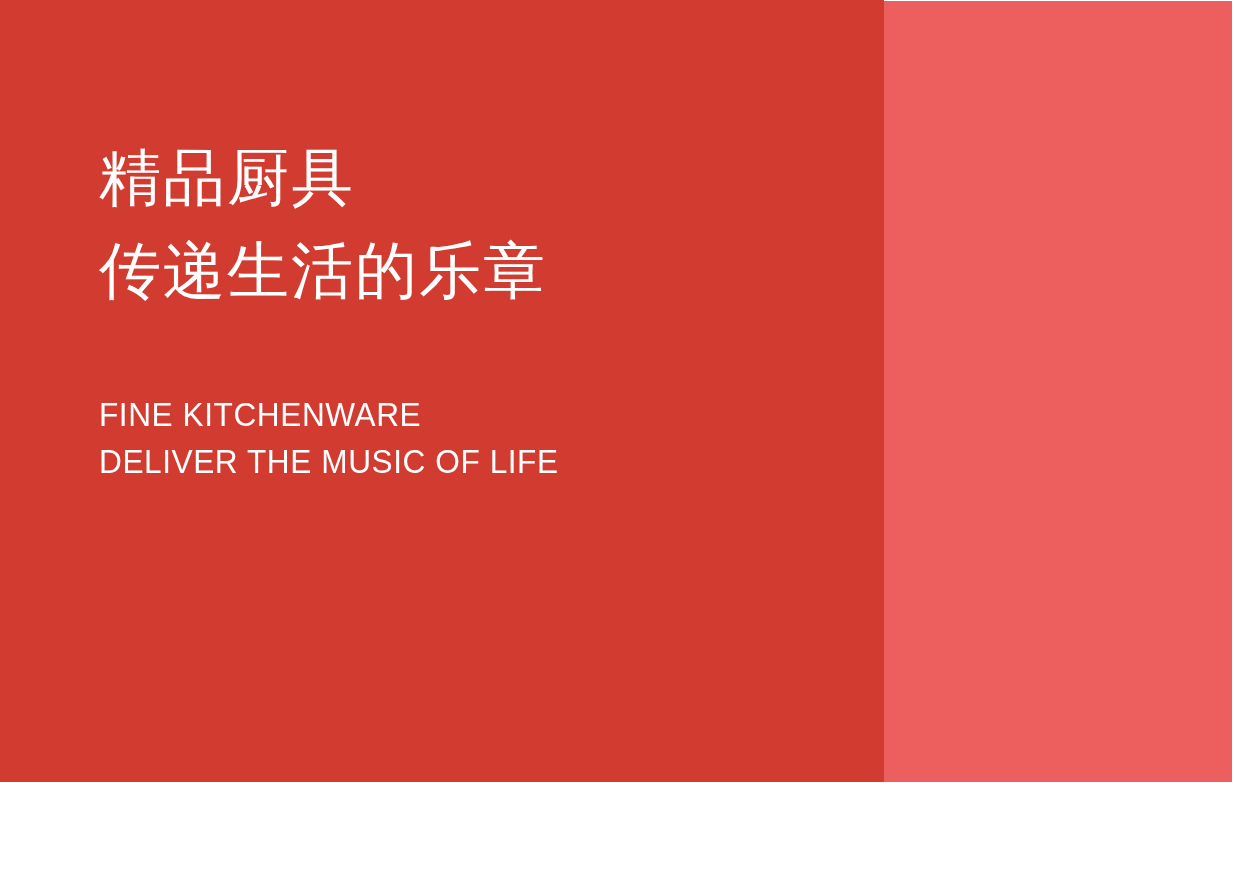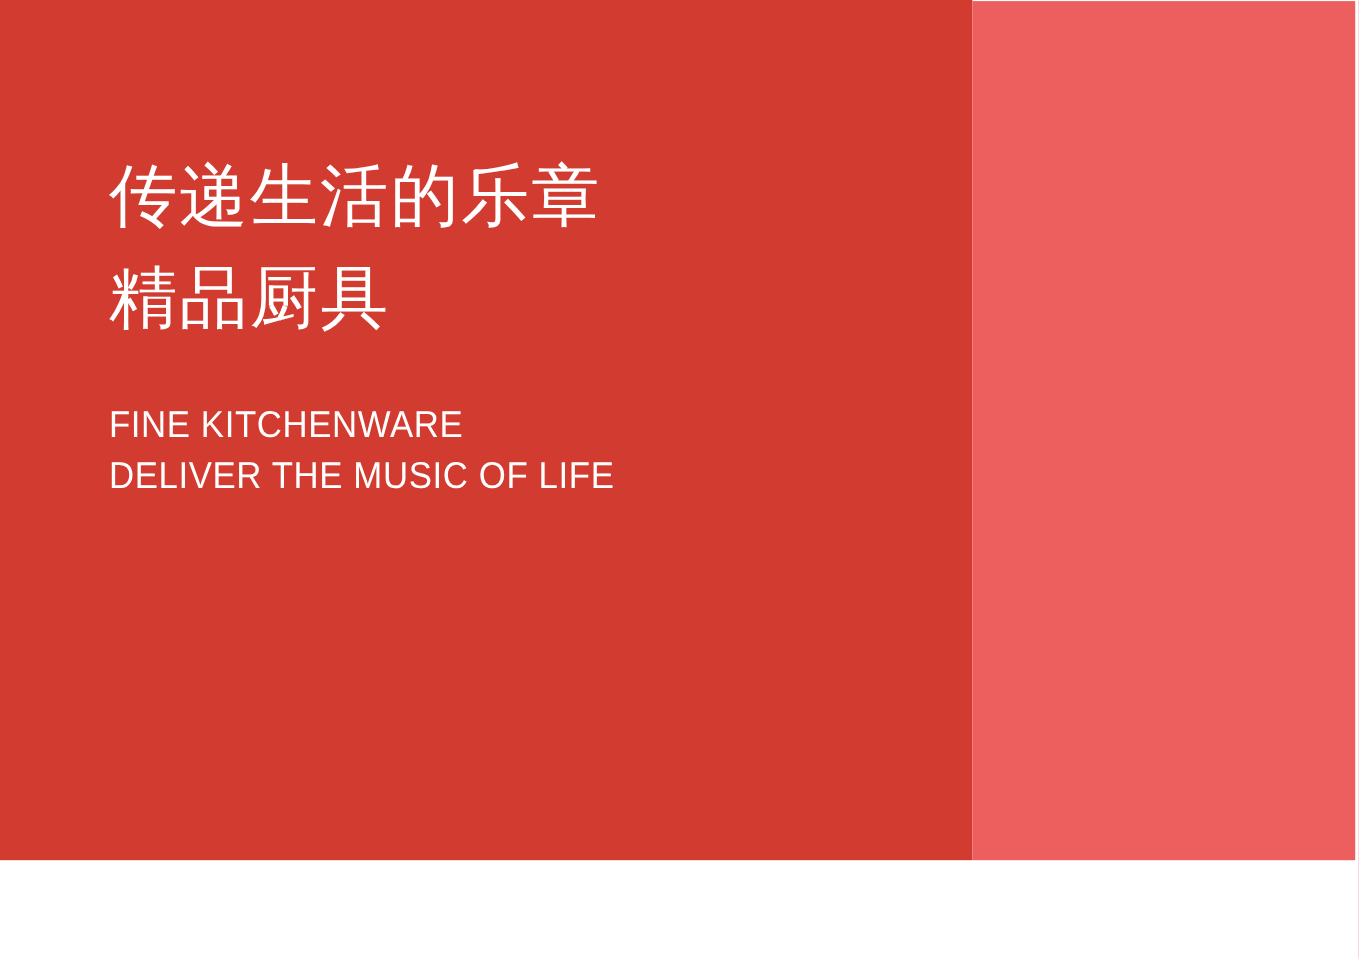--- a/index.html
+++ b/index.html
@@ -59,21 +59,21 @@
     line-height: 93px;
     letter-spacing: 2px;
     white-space: nowrap;
     margin: 0;
     -webkit-font-smoothing: antialiased;
   }
   .headline-line-1 { }
   .headline-line-2 { }
 
   .subhead-group {
-    margin-top: 46px;
+    margin-top: 74px;
   }
   .subhead {
     color: #ffffff;
     font-family: "Liberation Sans Narrow", "Liberation Sans", "DejaVu Sans", sans-serif;
     font-weight: 300;
     font-size: 34px;
     line-height: 47px;
     letter-spacing: 0.6px;
     white-space: nowrap;
     margin: 0;
@@ -86,23 +86,23 @@
 <body>
 
 <div class="canvas">
 
   <div class="panel panel-primary"></div>
 
   <div class="panel panel-accent"></div>
 
   <div class="hero-text">
 
+    <div class="headline headline-line-1">精品厨具</div>
+
     <div class="headline headline-line-2">传递生活的乐章</div>
-
-    <div class="headline headline-line-1">精品厨具</div>
 
     <div class="subhead-group">
       <div class="subhead subhead-line-1">FINE KITCHENWARE</div>
 
       <div class="subhead subhead-line-2">DELIVER THE MUSIC OF LIFE</div>
     </div>
 
   </div>
 
 </div>

